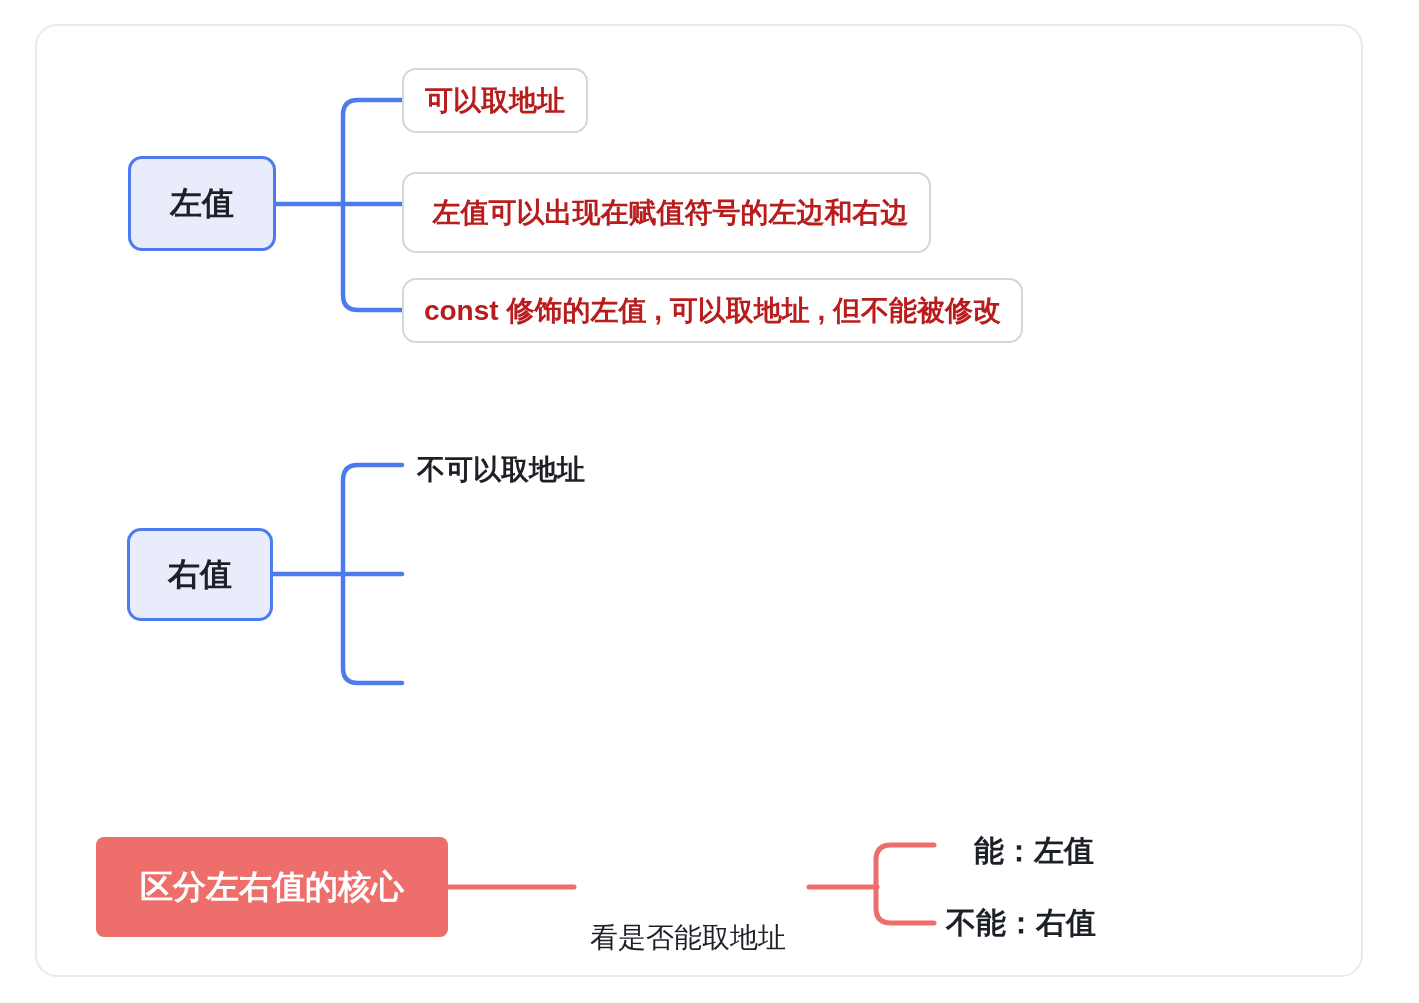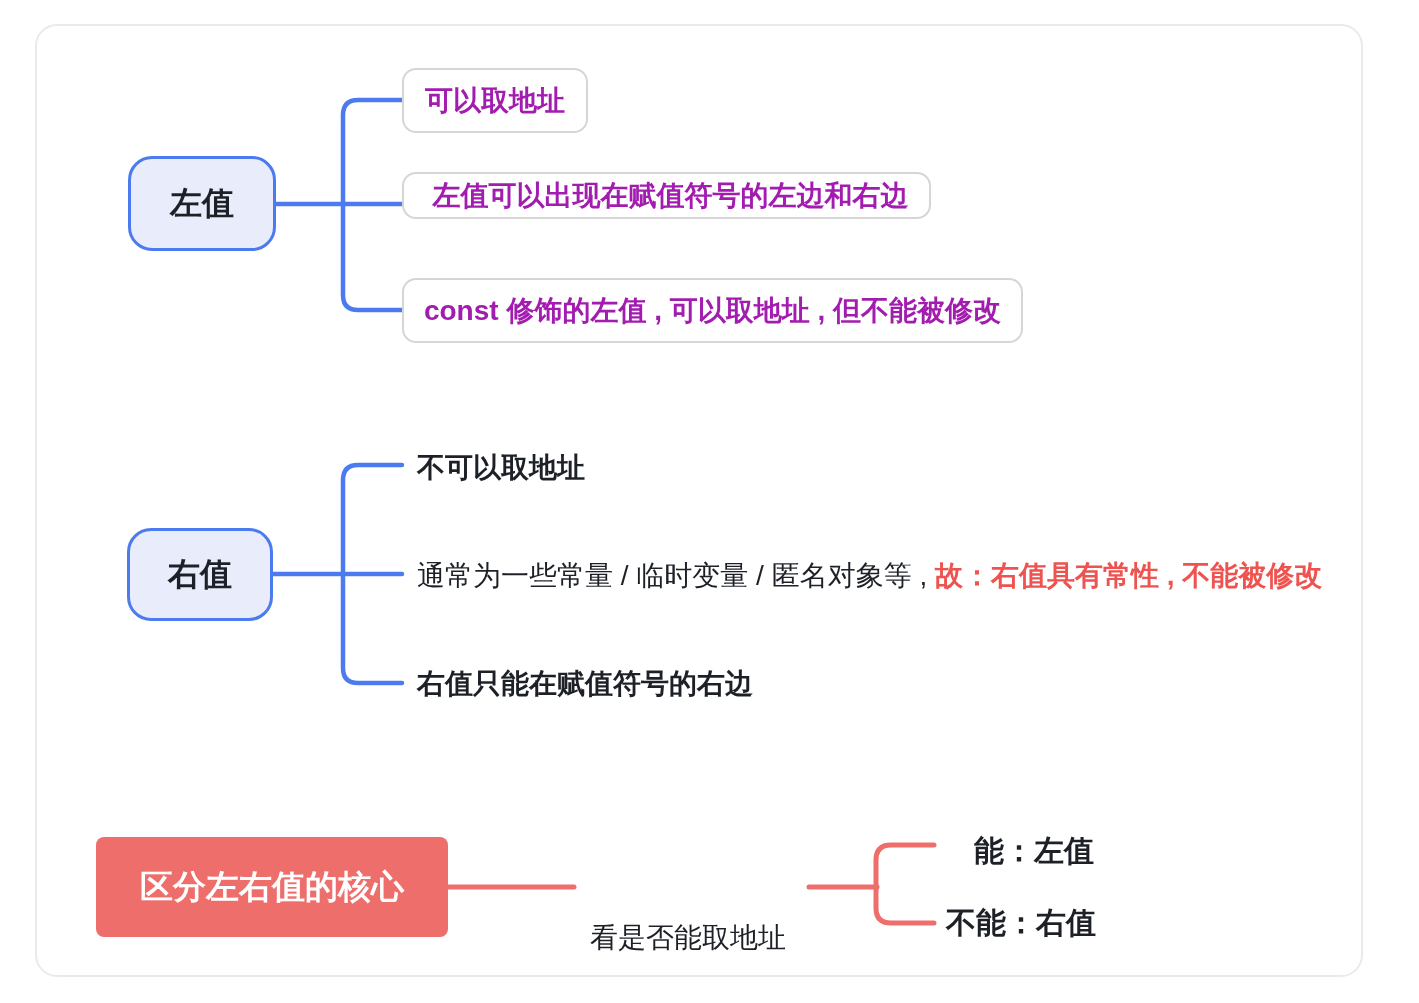--- a/index.html
+++ b/index.html
@@ -35,42 +35,42 @@
   .node {
     position: absolute;
     display: flex;
     align-items: center;
     justify-content: center;
     white-space: nowrap;
   }
   .root-blue {
     background: #e9edfb;
     border: 3px solid #4c7bef;
-    border-radius: 24px;
+    border-radius: 14px;
     font-weight: bold;
     font-size: 32px;
     color: #1d2127;
   }
   .child-box {
     background: #ffffff;
     border: 2px solid #d6d6d6;
     border-radius: 14px;
     font-weight: bold;
     font-size: 28px;
-    color: #a21caf;
+    color: #b91c1c;
     padding: 0 16px;
   }
   .plain-text {
     position: absolute;
     white-space: nowrap;
     font-size: 28px;
     color: #1d2127;
     line-height: 34px;
   }
-  .bold { font-weight: bold; font-family: Liberation Mono, monospace; }
+  .bold { font-weight: bold; }
   .red-accent { color: #ee5350; font-weight: bold; }
   .root-red {
     background: #ed6e6b;
     border-radius: 8px;
     font-weight: bold;
     font-size: 33px;
     color: #ffffff;
   }
   .answer {
     font-size: 30px;
@@ -109,44 +109,37 @@
   </svg>
 
   <div class="node root-blue" style="left:128px; top:156px; width:148px; height:95px;">
     <span>左值</span>
   </div>
 
   <div class="node child-box" style="left:402px; top:68px; min-width:186px; height:65px;">
     <span>可以取地址</span>
   </div>
 
-  <div class="node child-box" style="left:402px; top:172px; min-width:529px; height:47px;padding-left:24px;">
+  <div class="node child-box" style="left:402px; top:172px; min-width:529px; height:81px;padding-left:24px;">
     <span>左值可以出现在赋值符号的左边和右边</span>
   </div>
 
   <div class="node root-blue" style="left:127px; top:528px; width:146px; height:93px;">
     <span>右值</span>
   </div>
 
   <div class="node child-box" style="left:402px; top:278px; min-width:621px; height:65px;">
     <span>const 修饰的左值 , 可以取地址 , 但不能被修改</span>
   </div>
 
   <div class="plain-text bold" style="left:417px; top:453px;">
     <span>不可以取地址</span>
   </div>
 
-  <div class="plain-text" style="left:417px; top:559px;">
-    <span>通常为一些常量 / 临时变量 / 匿名对象等 ,</span>
-    <span class="red-accent">故：右值具有常性 , 不能被修改</span>
-  </div>
 
-  <div class="plain-text bold" style="left:417px; top:669px;">
-    <span>右值只能在赋值符号的右边</span>
-  </div>
 
   <div class="node root-red" style="left:96px; top:837px; width:352px; height:100px;">
     <span>区分左右值的核心</span>
   </div>
 
   <div class="plain-text" style="left:590px; top:921px;">
     <span>看是否能取地址</span>
   </div>
 
   <div class="plain-text answer" style="left:948px; top:834px;margin-left:26px;">

